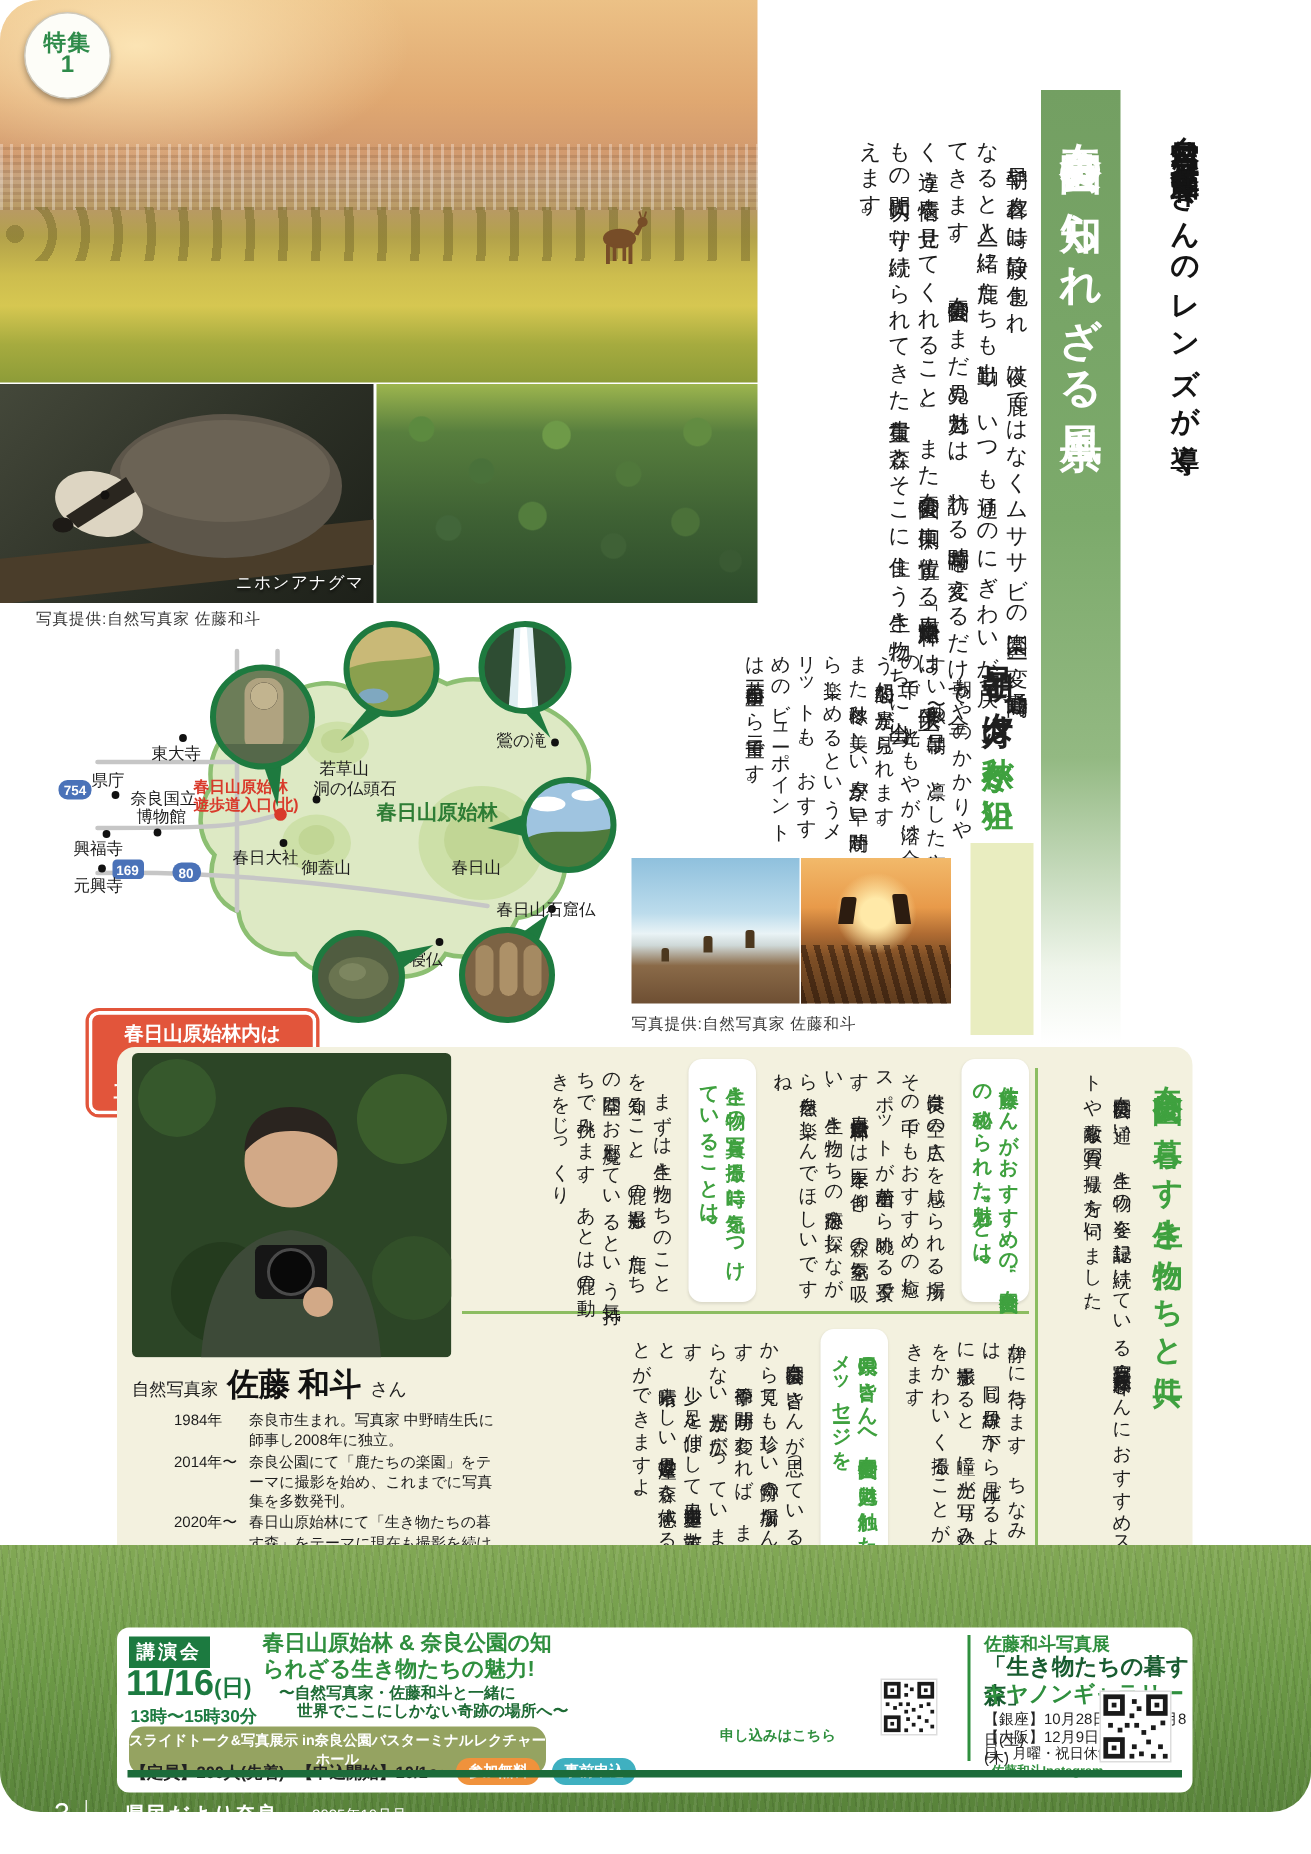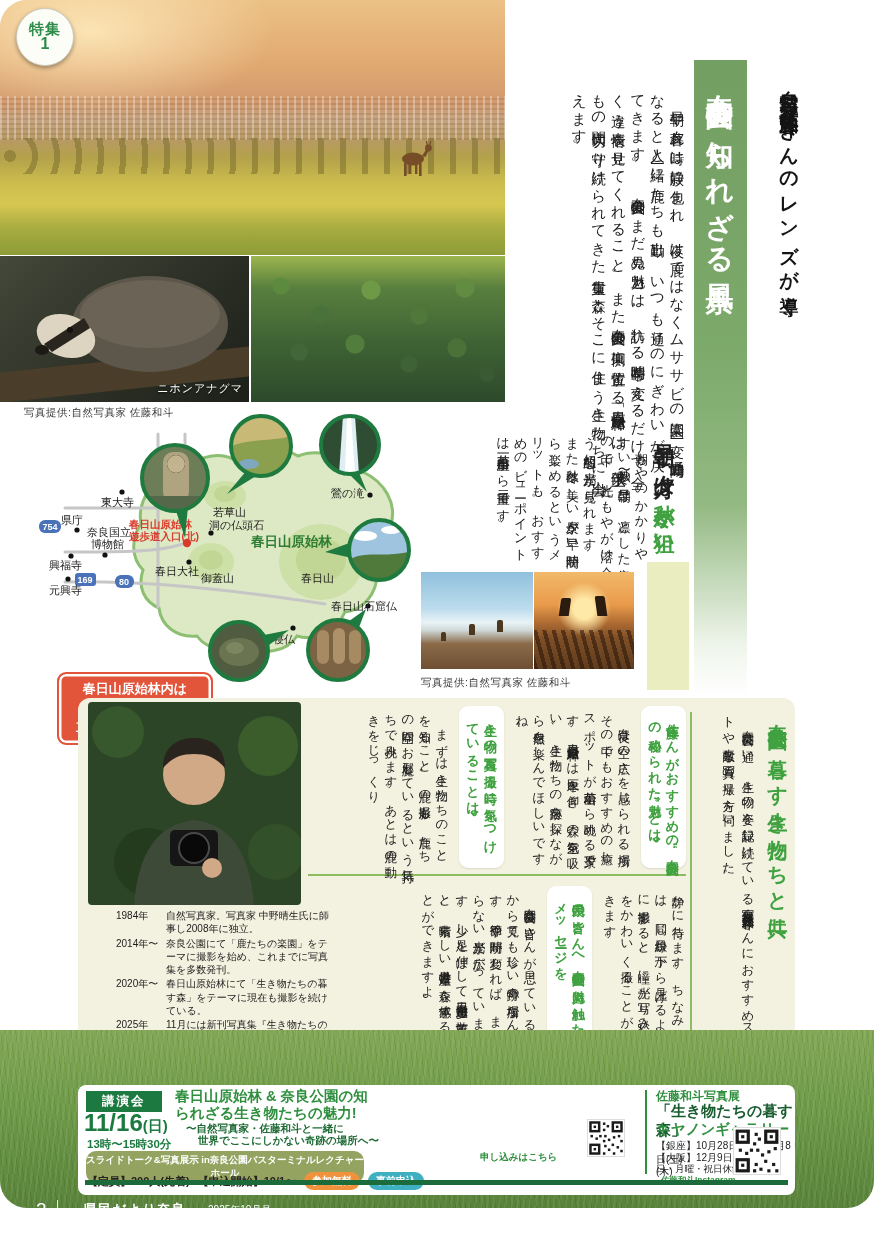--- a/index.html
+++ b/index.html
@@ -93,21 +93,21 @@
   .trow .yr{width:50px;flex:none;}
   .trow .tx{flex:1;}
 
   
   .grass{left:0;top:1030px;width:874px;height:206px;
     background:repeating-linear-gradient(97deg,rgba(255,255,255,.07) 0 2px,rgba(0,0,0,0) 2px 6px),
                repeating-linear-gradient(83deg,rgba(0,0,0,.08) 0 1px,rgba(0,0,0,0) 1px 5px),
                linear-gradient(180deg,#82a855 0%,#6d9a47 40%,#527c36 100%);}
   .events{left:78px;top:1085px;width:717px;height:110px;background:#fff;border-radius:8px;}
   .ev-badge{position:absolute;left:8px;top:6px;background:#1c7a40;color:#fff;font-size:12.5px;
-    font-weight:bold;padding:2px 16px;letter-spacing:2px;}
+    font-weight:bold;padding:2px 5px;letter-spacing:2px;}
   .ev-date{position:absolute;left:6px;top:24px;color:#1c7a40;font-weight:bold;font-size:24px;}
   .ev-date .day{font-size:15px;}
   .ev-time{position:absolute;left:9px;top:52px;color:#1c7a40;font-weight:bold;font-size:11.5px;}
   .ev-title{position:absolute;left:97px;top:3px;width:202px;color:#2f8f3e;font-weight:bold;
     font-size:14.5px;line-height:1.15;}
   .ev-sub{position:absolute;color:#1e6b35;font-weight:bold;font-size:10.5px;}
   .ev-venue{position:absolute;left:8px;top:66px;width:278px;background:#95a361;color:#fff;
     font-weight:bold;font-size:9.5px;text-align:center;border-radius:10px;padding:3px 0;}
   .ev-foot{position:absolute;left:9px;top:87px;display:flex;align-items:center;gap:8px;
     font-size:11px;font-weight:bold;color:#222;}
@@ -378,23 +378,28 @@
       <div class="qans v">　まずは生き物たちのことを知ること。鹿の撮影も、鹿たちの空間にお邪魔しているという気持ちで挑みます。あとは鹿の動きをじっくり</div>
     </div>
 
     <div class="qa-bottom vflow">
       <div class="qans v">静かに待ちます。ちなみに鹿は、同じ目線か下から見上げるように撮影すると、瞳に光が写り込み、表情をかわいく撮ることができます。</div>
       <div class="qbox">県民の皆さんへ奈良公園の魅力に触れたメッセージを</div>
       <div class="qans v">　奈良公園は皆さんが思っている以上に世界中から見ても珍しい奇跡の場所なんです。季節や時間が変われば、まだ知らない光景が広がっています。少し足を伸ばして春日山遊歩道を散策すると、素晴らしい世界遺産の森を体感することができますよ。</div>
     </div>
 
     <div class="profile">
+      <div class="profile-head">
+        <span class="profile-role">自然写真家</span>
+        <span class="profile-name">佐藤 和斗</span>
+        <span class="profile-san">さん</span>
+      </div>
       <div class="trow">
         <span class="yr">1984年</span>
-        <span class="tx">自然写真家。写真家 中野晴生氏に師事し2008年に独立。</span>
+        <span class="tx">奈良市生まれ。写真家 中野晴生氏に師事し2008年に独立。</span>
       </div>
       <div class="trow">
         <span class="yr">2014年〜</span>
         <span class="tx">奈良公園にて「鹿たちの楽園」をテーマに撮影を始め、これまでに写真集を多数発刊。</span>
       </div>
       <div class="trow">
         <span class="yr">2020年〜</span>
         <span class="tx">春日山原始林にて「生き物たちの暮す森」をテーマに現在も撮影を続けている。</span>
       </div>
       <div class="trow">

